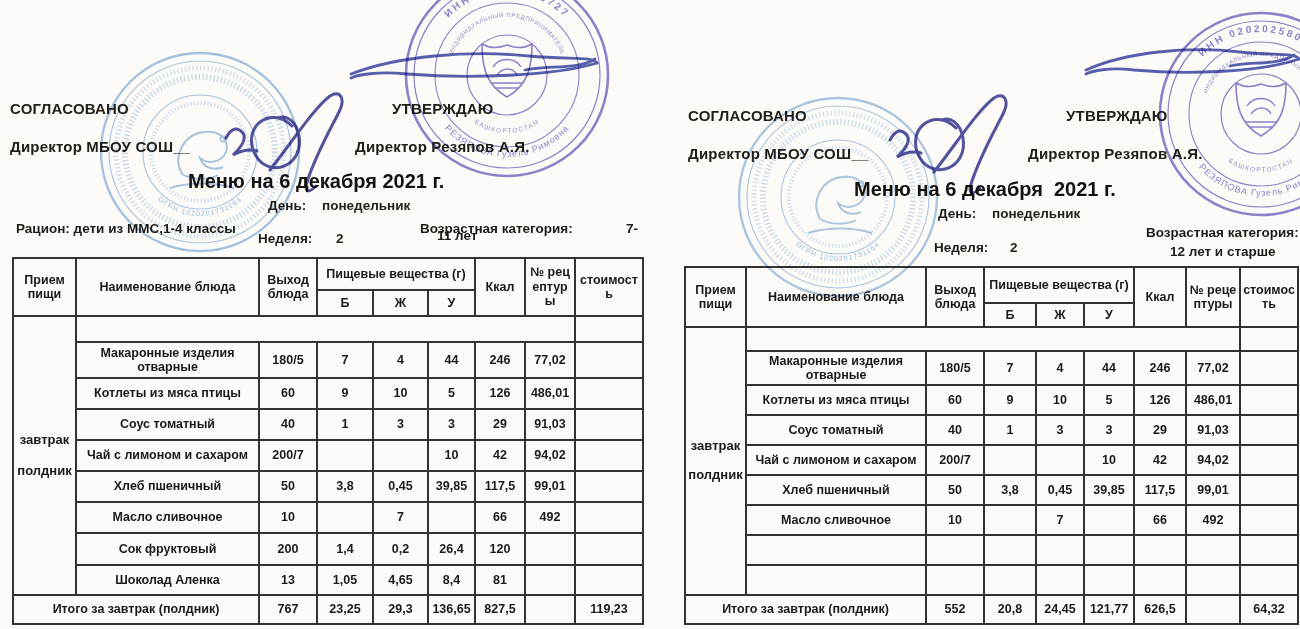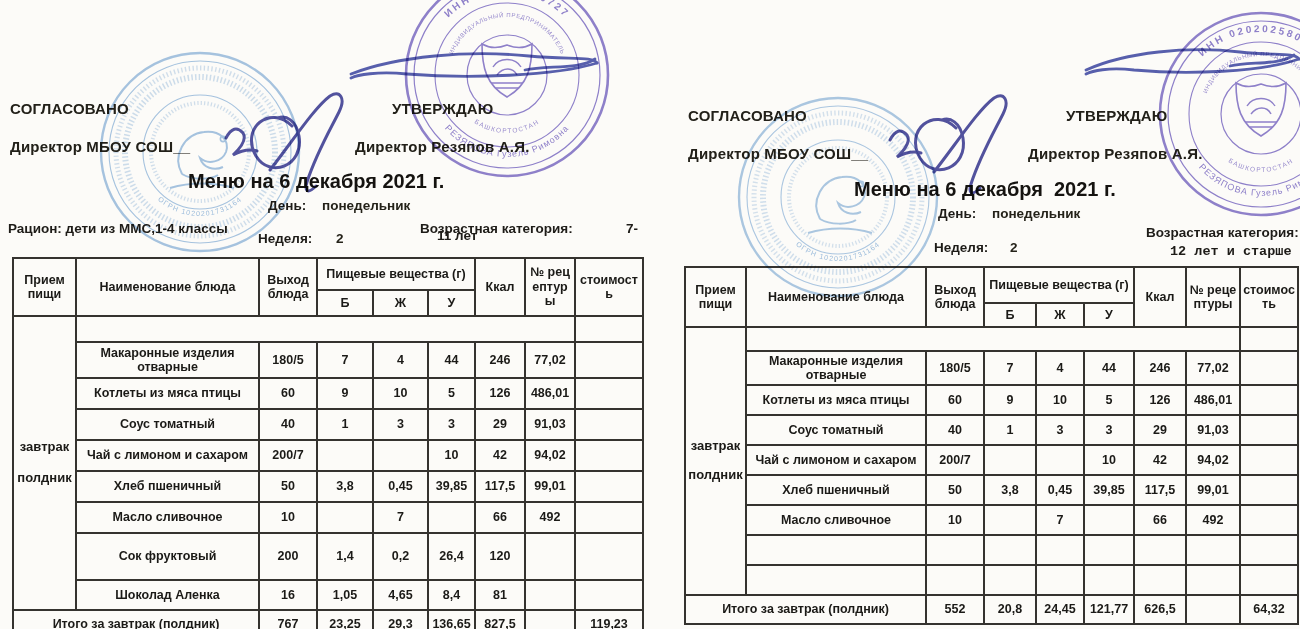--- a/index.html
+++ b/index.html
@@ -28,21 +28,21 @@
 
 <div id="page">
 
   <div class="abs doc-label" style="left:10px;top:100px;">СОГЛАСОВАНО</div>
   <div class="abs doc-label" style="left:10px;top:138px;">Директор МБОУ СОШ__</div>
   <div class="abs doc-label" style="left:392px;top:100px;">УТВЕРЖДАЮ</div>
   <div class="abs doc-label" style="left:355px;top:138px;">Директор Резяпов А.Я.</div>
   <div class="abs menu-title" style="left:188px;top:170px;">Меню на 6 декабря 2021 г.</div>
   <span class="abs meta-b" style="left:268px;top:198px;">День:</span>
   <span class="abs meta-r" style="left:322px;top:198px;">понедельник</span>
-  <div class="abs meta-b" style="left:8px;top:221px;">Рацион: дети из ММС,1-4 классы</div>
+  <div class="abs meta-b" style="left:16px;top:221px;">Рацион: дети из ММС,1-4 классы</div>
   <span class="abs meta-b" style="left:258px;top:231px;">Неделя:</span>
   <span class="abs meta-r" style="left:336px;top:231px;">2</span>
   <span class="abs meta-b" style="left:420px;top:221px;">Возрастная категория:</span>
   <span class="abs meta-b" style="left:626px;top:221px;">7-</span>
   <span class="abs meta-b" style="left:437px;top:228px;">11 лет</span>
 
   <table class="menu abs" style="left:12px;top:257px;width:631px;">
     <colgroup>
       <col style="width:63px">
         <col style="width:183px">
@@ -130,33 +130,33 @@
     <tr style="height:31px">
       <td class="dish">Масло сливочное</td>
       <td>10</td>
       <td></td>
       <td>7</td>
       <td></td>
       <td>66</td>
       <td>492</td>
       <td></td>
     </tr>
-    <tr style="height:47px">
+    <tr style="height:32px">
       <td class="dish">Сок фруктовый</td>
       <td>200</td>
       <td>1,4</td>
       <td>0,2</td>
       <td>26,4</td>
       <td>120</td>
       <td></td>
       <td></td>
     </tr>
     <tr style="height:30px">
       <td class="dish">Шоколад Аленка</td>
-      <td>16</td>
+      <td>13</td>
       <td>1,05</td>
       <td>4,65</td>
       <td>8,4</td>
       <td>81</td>
       <td></td>
       <td></td>
     </tr>
     <tr class="total-row" style="height:29px">
       <td class="dish" colspan="2">Итого за завтрак (полдник)</td>
       <td>767</td>
@@ -173,21 +173,21 @@
   <div class="abs doc-label" style="left:688px;top:107px;">СОГЛАСОВАНО</div>
   <div class="abs doc-label" style="left:688px;top:145px;">Директор МБОУ СОШ__</div>
   <div class="abs doc-label" style="left:1066px;top:107px;">УТВЕРЖДАЮ</div>
   <div class="abs doc-label" style="left:1028px;top:145px;">Директор Резяпов А.Я.</div>
   <div class="abs menu-title" style="left:854px;top:178px;">Меню на 6 декабря  2021 г.</div>
   <span class="abs meta-b" style="left:938px;top:206px;">День:</span>
   <span class="abs meta-r" style="left:992px;top:206px;">понедельник</span>
   <span class="abs meta-b" style="left:934px;top:240px;">Неделя:</span>
   <span class="abs meta-r" style="left:1010px;top:240px;">2</span>
   <span class="abs meta-b" style="left:1146px;top:225px;">Возрастная категория:</span>
-  <span class="abs meta-b" style="left:1170px;top:244px;font-family:Liberation Mono, monospace;">12 лет и старше</span>
+  <span class="abs meta-b" style="left:1170px;top:244px;">12 лет и старше</span>
 
   <table class="menu abs" style="left:684px;top:266px;width:613px;">
     <colgroup>
       <col style="width:61px">
         <col style="width:180px">
         <col style="width:58px">
         <col style="width:52px">
       <col style="width:48px">
         <col style="width:50px">
         <col style="width:52px">

